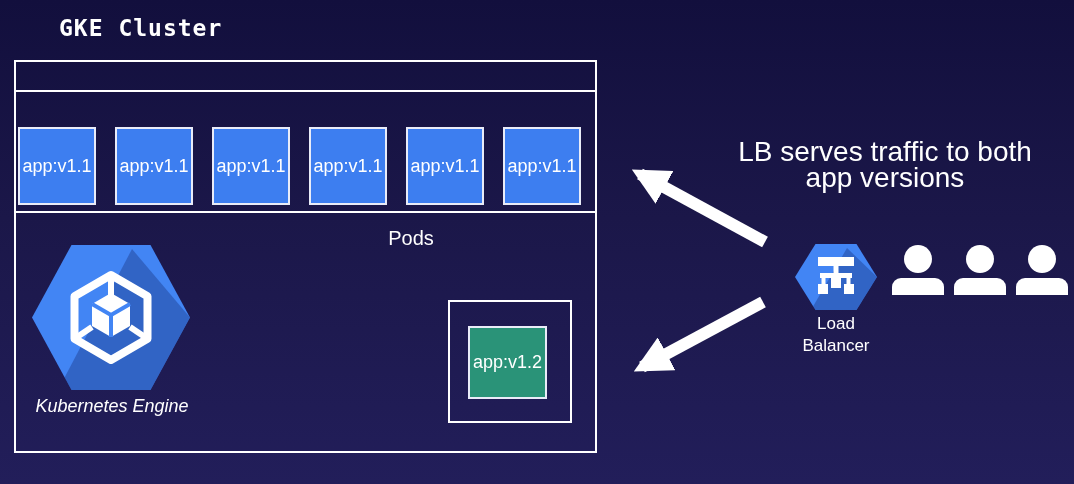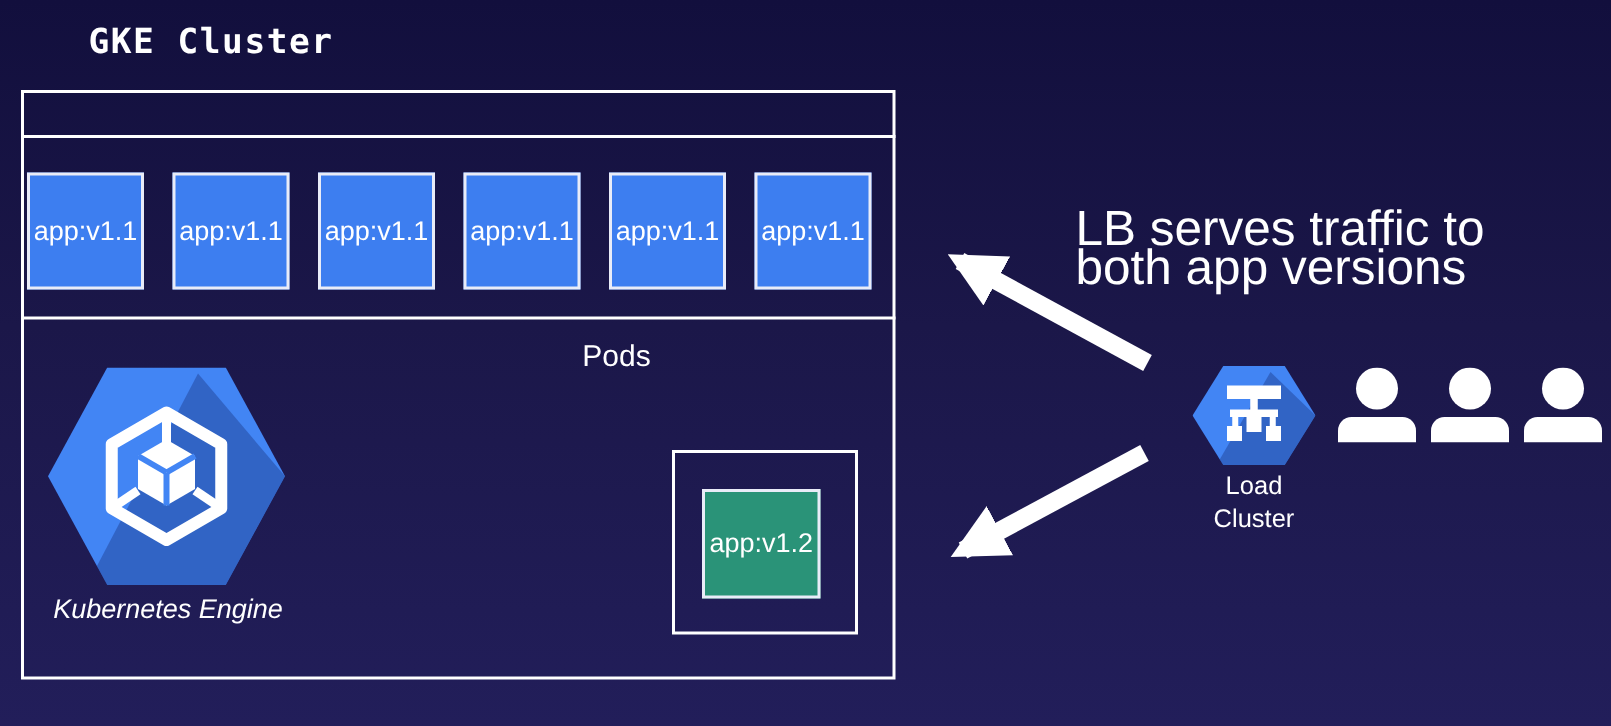--- a/index.html
+++ b/index.html
@@ -36,20 +36,21 @@
   .pods-row{
     left:18px; top:115px;
     display:flex; gap:19px;
   }
   .pod-v1{
     width:78px; height:78px;
     background:var(--pod-blue);
     border:2px solid #e9ecf8;
     display:flex; align-items:center; justify-content:center;
     font-size:18px;
+    margin-top:12px;
   }
   .pods-label{
     left:351px; top:227px; width:120px;
     text-align:center; font-size:20px;
   }
   .engine-label{
     left:12px; top:396px; width:200px;
     text-align:center; font-size:18px;font-style:italic;
   }
   .v2-box{
@@ -59,21 +60,21 @@
   .pod-v2{
     left:468px; top:326px; width:79px; height:73px;
     background:var(--pod-green);
     border:2px solid #e9ecf8;
     display:flex; align-items:center; justify-content:center;
     font-size:18px;
   }
 
   .annotation{
     left:717px; top:139px; width:336px;
-    font-size:33px; line-height:26px;
+    text-align:center; font-size:28px; line-height:26px;
   }
   .lb-label{
     left:792px; top:313px; width:88px;
     text-align:center; font-size:17px; line-height:22px;
   }
   .users-row{
     left:892px; top:245px;
     display:flex; gap:10px;
   }
   svg{display:block;}
@@ -148,21 +149,21 @@
     <rect x="23" y="13" width="36" height="9"></rect>
     <rect x="38.5" y="22" width="5" height="9"></rect>
     <rect x="25" y="29" width="32" height="5"></rect>
     <rect x="26.5" y="34" width="4" height="6"></rect>
     <rect x="51.5" y="34" width="4" height="6"></rect>
     <rect x="23" y="40" width="10" height="10"></rect>
     <rect x="36" y="34" width="10" height="10"></rect>
     <rect x="49" y="40" width="10" height="10"></rect>
   </g>
 </svg>
-<div class="abs lb-label">Load Cluster</div>
+<div class="abs lb-label">Load Balancer</div>
 
 <div class="abs users-row">
   <svg width="52" height="50" viewBox="0 0 52 50">
     <circle cx="26" cy="14" r="14" fill="#ffffff"></circle>
     <path d="M0,50 v-8 a9,9 0 0 1 9,-9 h34 a9,9 0 0 1 9,9 v8 z" fill="#ffffff"></path>
   </svg>
   <svg width="52" height="50" viewBox="0 0 52 50">
     <circle cx="26" cy="14" r="14" fill="#ffffff"></circle>
     <path d="M0,50 v-8 a9,9 0 0 1 9,-9 h34 a9,9 0 0 1 9,9 v8 z" fill="#ffffff"></path>
   </svg>

